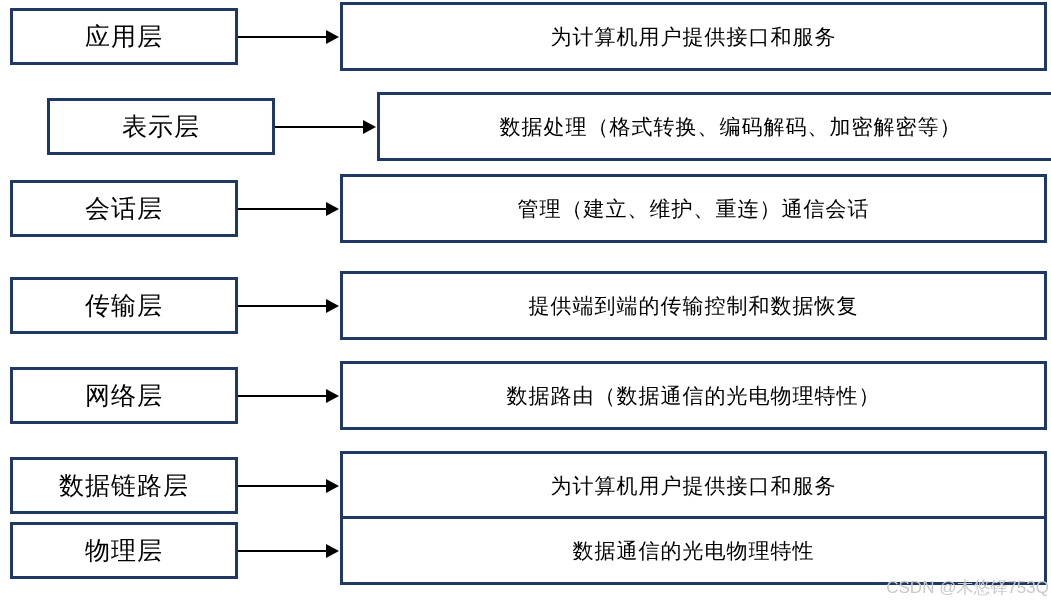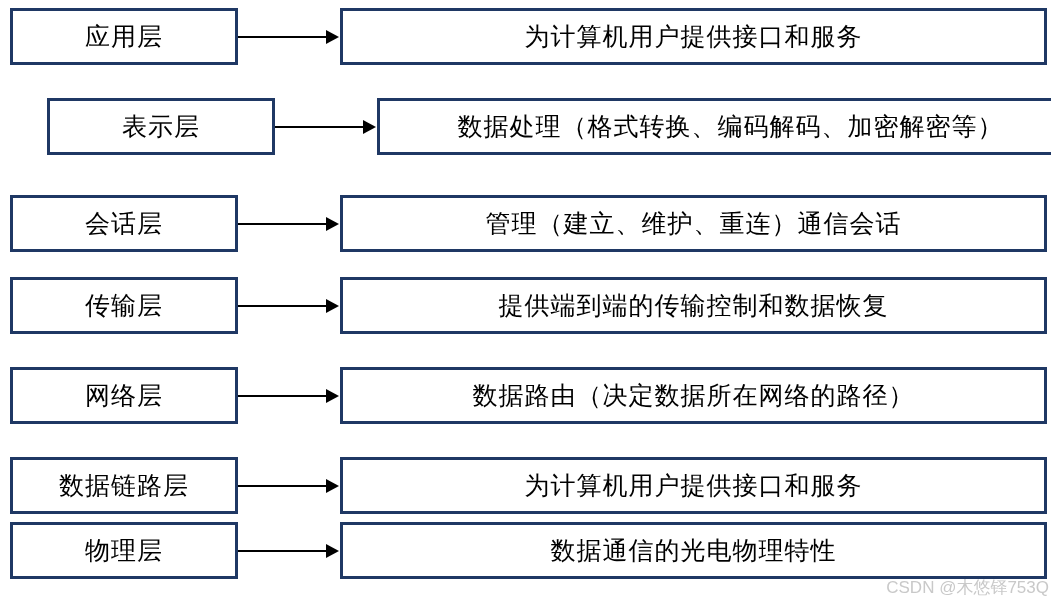--- a/index.html
+++ b/index.html
@@ -18,21 +18,21 @@
   .row {
     position: absolute;
     left: 0;
     width: 1051px;
     height: 57px;
     display: flex;
     align-items: center;
   }
   .row:nth-child(1) { top: 8px; }
   .row:nth-child(2) { top: 98px; margin-left: 37px; }
-  .row:nth-child(3) { top: 195px; }
+  .row:nth-child(3) { top: 180px; }
   .row:nth-child(4) { top: 277px; }
   .row:nth-child(5) { top: 367px; }
   .row:nth-child(6) { top: 457px; }
   .row:nth-child(7) { top: 522px; }
   .layer-box {
     position: absolute;
     left: 10px;
     width: 228px;
     height: 57px;
     border: 3px solid #1f3864;
@@ -64,27 +64,27 @@
     width: 0;
     height: 0;
     border-top: 7px solid transparent;
     border-bottom: 7px solid transparent;
     border-left: 13px solid #000000;
   }
   .desc-box {
     position: absolute;
     left: 340px;
     width: 707px;
-    height: 57px;
+    height: 69px;
     border: 3px solid #1f3864;
     background: #ffffff;
     display: flex;
     align-items: center;
     justify-content: center;
-    font-size: 25px;
+    font-size: 21px;
     color: #000000;
     letter-spacing: 1px;
     white-space: nowrap;
   }
   .watermark {
     position: absolute;
     right: 2px;
     bottom: 10px;
     font-size: 17px;
     color: #c9c9c9;
@@ -132,21 +132,21 @@
     </div>
     <div class="desc-box">提供端到端的传输控制和数据恢复</div>
   </div>
 
   <div class="row">
     <div class="layer-box">网络层</div>
     <div class="arrow">
       <span class="arrow-line"></span>
       <span class="arrow-head"></span>
     </div>
-    <div class="desc-box">数据路由（决定数据所在网络的路径）</div>
+    <div class="desc-box">数据路由（数据通信的光电物理特性）</div>
   </div>
 
   <div class="row">
     <div class="layer-box">数据链路层</div>
     <div class="arrow">
       <span class="arrow-line"></span>
       <span class="arrow-head"></span>
     </div>
     <div class="desc-box">为计算机用户提供接口和服务</div>
   </div>

